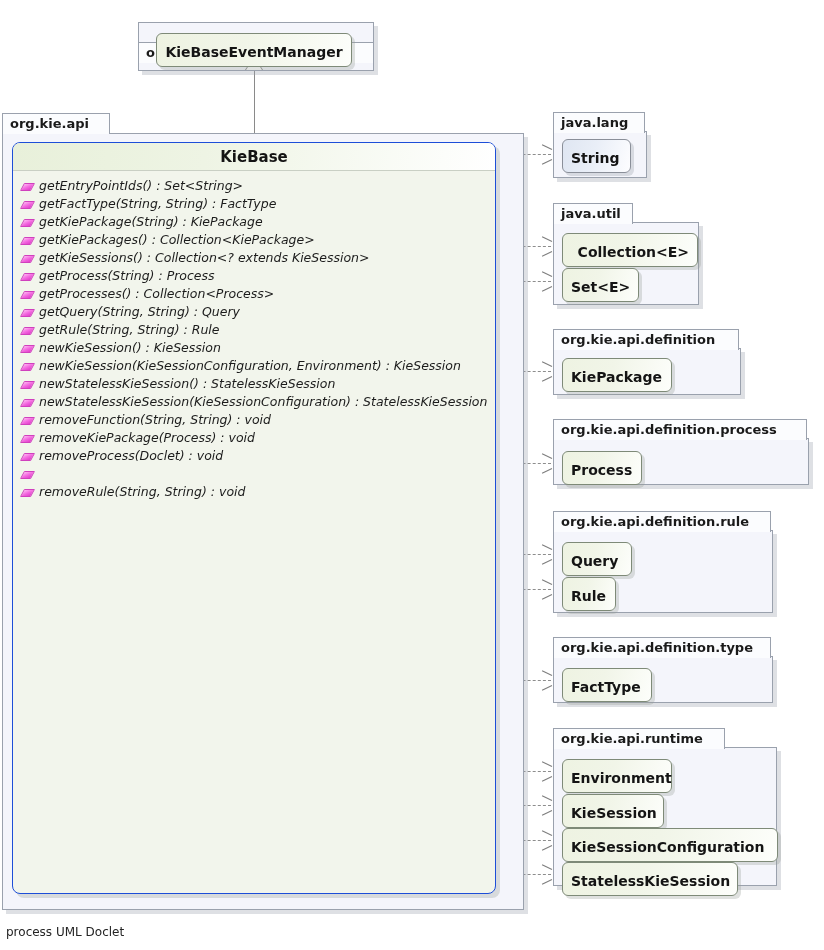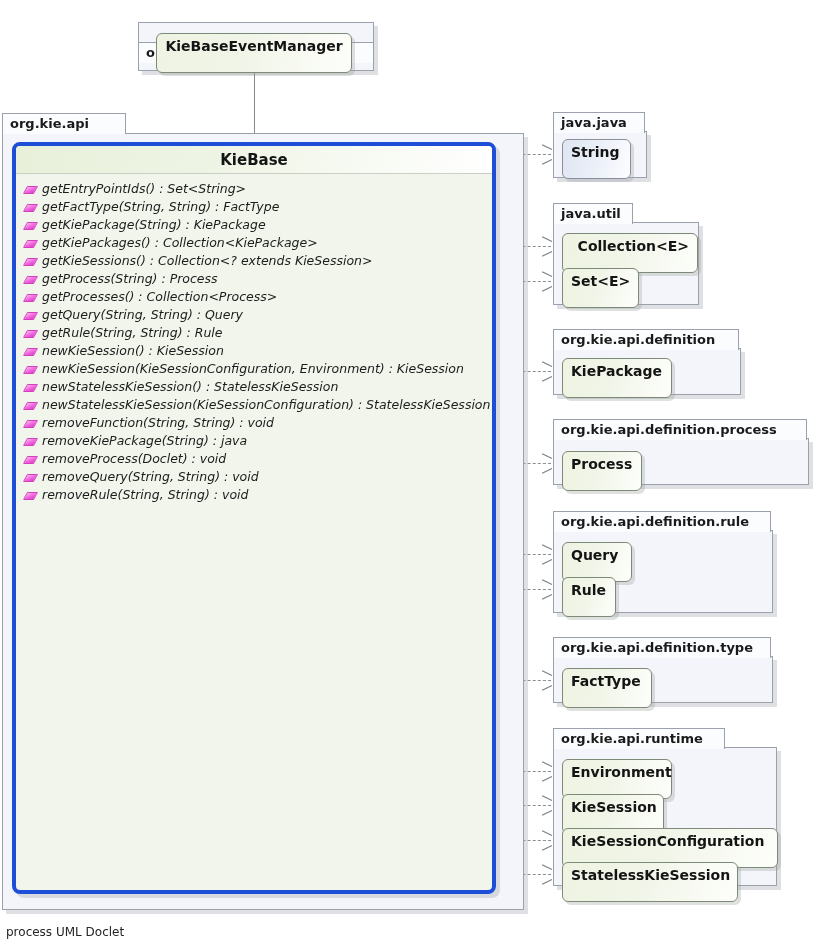--- a/index.html
+++ b/index.html
@@ -45,42 +45,42 @@
     box-shadow: 4px 4px 0 rgba(155,160,172,0.33);
     z-index: 2;
   }
 
   
   .node {
     position: absolute;
     box-sizing: border-box;
     border: 1px solid #7e8a78;
     border-radius: 6px;
-    padding: 0 8px;
+    padding: 6px 8px;
     font-size: 14px;
     font-weight: bold;
     color: #141414;
     line-height: 24px;
-    height: 40px;
+    height: 34px;
     white-space: nowrap;
     box-shadow: 3px 3px 0 rgba(150,155,150,0.30);
     background: linear-gradient(105deg, #eef3e2 0%, #f1f5e8 45%, #fdfefb 100%);
     z-index: 4;
   }
   .node.cls {
     border-color: #8a8f99;
     background: linear-gradient(105deg, #dfe6f2 0%, #e9eef7 45%, #fdfdff 100%);
     box-shadow: 3px 3px 0 rgba(150,155,165,0.30);
   }
 
   
   #kiebase-box {
     position: absolute;
     box-sizing: border-box;
-    border: 4px solid #1d4ed8;
+    border: 1px solid #1d4ed8;
     border-radius: 8px;
     background: #f2f5ec;
     box-shadow: 4px 4px 0 rgba(150,155,150,0.30);
     overflow: hidden;
     z-index: 4;
   }
   #kiebase-title {
     height: 28px;
     line-height: 28px;
     text-align: center;
@@ -189,21 +189,21 @@
     <div class="pkg-tab" style="width:236px;margin-top:40px;">org.kie.api.event.kiebase</div>
     <div class="pkg-body" style="top:20px; width:236px; height:49px;"></div>
     <div class="node" style="left:18px; top:31px; width:196px; text-align:center;">KieBaseEventManager</div>
   </div>
 
   <div class="gen-line" style="left:254px; top:70px; height:72px;"></div>
   <div class="gen-tri-outline" style="left:245px; top:56px;"></div>
   <div class="gen-tri" style="left:246px; top:57px;"></div>
 
   <div class="pkg" id="pkg-main" style="left:2px; top:113px; width:526px; height:800px;">
-    <div class="pkg-tab" style="width:124px;">org.kie.api</div>
+    <div class="pkg-tab" style="width:108px;">org.kie.api</div>
     <div class="pkg-body" style="top:20px; width:522px; height:777px;"></div>
 
     <div id="kiebase-box" style="left:10px; top:29px; width:484px; height:752px;">
       <div id="kiebase-title">KieBase</div>
       <div id="kiebase-members">
           <div class="member">
             <span class="mi"></span>
             <span class="member-text">getEntryPointIds() : Set&lt;String&gt;</span>
           </div>
           <div class="member">
@@ -253,40 +253,39 @@
           <div class="member">
             <span class="mi"></span>
             <span class="member-text">newStatelessKieSession(KieSessionConfiguration) : StatelessKieSession</span>
           </div>
           <div class="member">
             <span class="mi"></span>
             <span class="member-text">removeFunction(String, String) : void</span>
           </div>
           <div class="member">
             <span class="mi"></span>
-            <span class="member-text">removeKiePackage(String) : java</span>
+            <span class="member-text">removeKiePackage(Process) : void</span>
           </div>
           <div class="member">
             <span class="mi"></span>
             <span class="member-text">removeProcess(Doclet) : void</span>
           </div>
           <div class="member">
             <span class="mi"></span>
-            <span class="member-text">removeQuery(String, String) : void</span>
           </div>
           <div class="member">
             <span class="mi"></span>
             <span class="member-text">removeRule(String, String) : void</span>
           </div>
         </div>
     </div>
   </div>
 
   <div id="right-packages">
-      <div class="pkg-tab" style="position: absolute; left: 553px; top: 112px; width: 92px;">java.java</div>
+      <div class="pkg-tab" style="position: absolute; left: 553px; top: 112px; width: 92px;">java.lang</div>
       <div class="pkg-body" style="position: absolute; left: 553px; top: 131px; width: 94px; height: 47px;"></div>
       <div class="node cls" style="left: 562px; top: 139px; width: 69px;">String</div>
       <div class="pkg-tab" style="position: absolute; left: 553px; top: 203px; width: 80px;">java.util</div>
       <div class="pkg-body" style="position: absolute; left: 553px; top: 222px; width: 146px; height: 83px;"></div>
       <div class="node" style="left: 562px; top: 233px; width: 136px; text-align: right;">Collection&lt;E&gt;</div>
       <div class="node" style="left: 562px; top: 268px; width: 77px;">Set&lt;E&gt;</div>
       <div class="pkg-tab" style="position: absolute; left: 553px; top: 329px; width: 186px;">org.kie.api.definition</div>
       <div class="pkg-body" style="position: absolute; left: 553px; top: 348px; width: 188px; height: 47px;"></div>
       <div class="node" style="left: 562px; top: 358px; width: 110px;">KiePackage</div>
       <div class="pkg-tab" style="position: absolute; left: 553px; top: 419px; width: 254px;">org.kie.api.definition.process</div>

